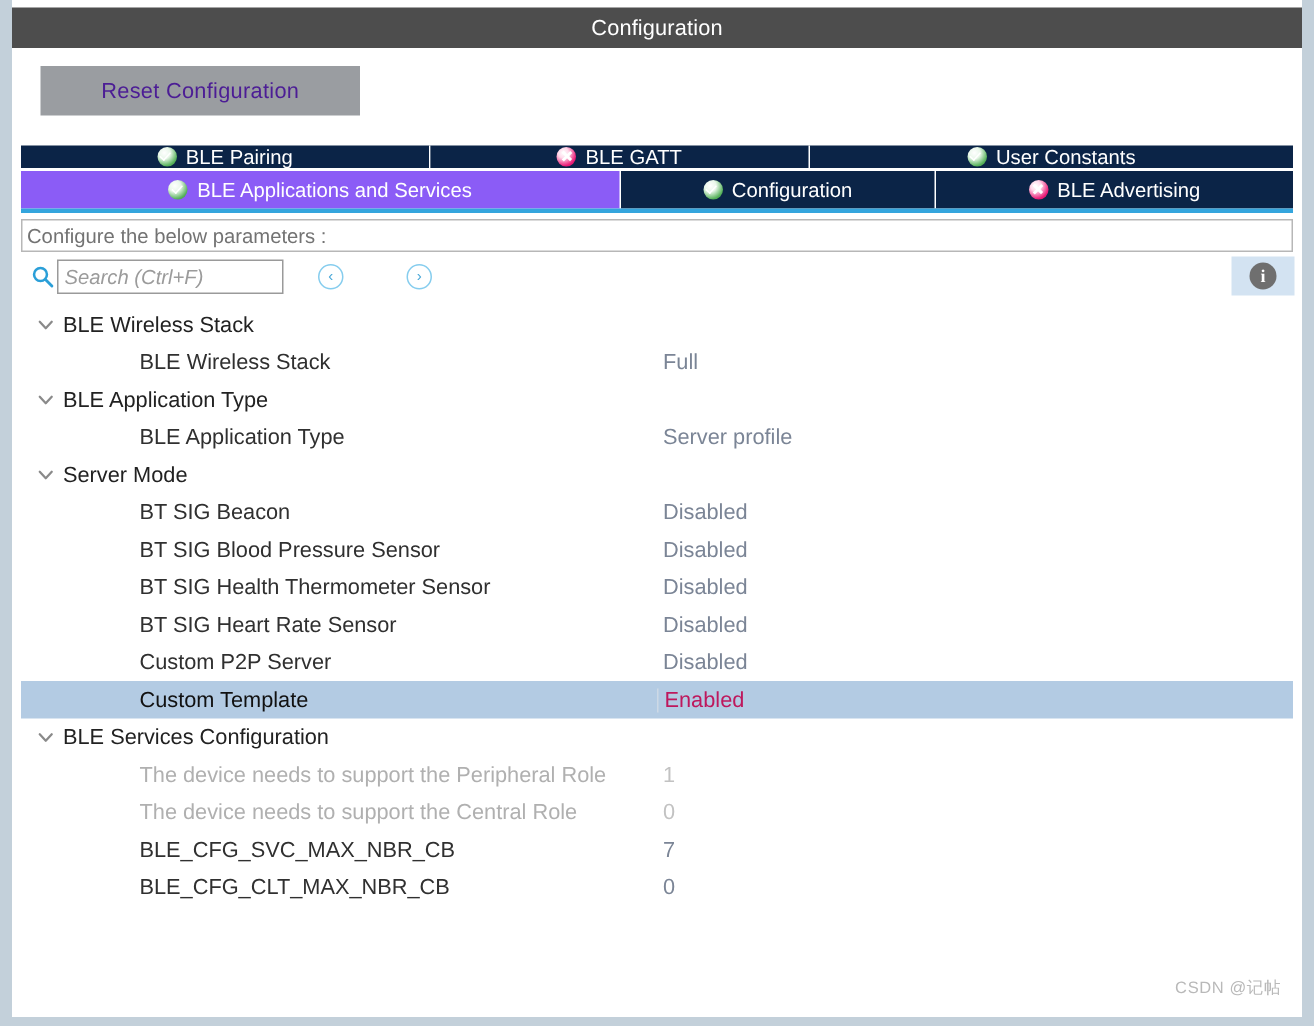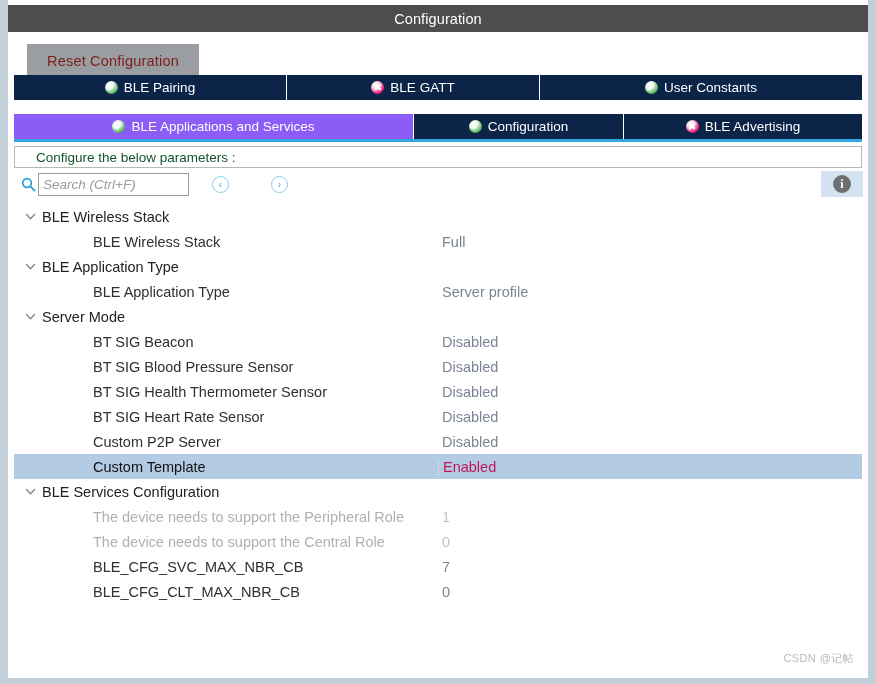--- a/index.html
+++ b/index.html
@@ -55,41 +55,41 @@
     left: 9px;
     top: 32px;
     width: 858px;
     height: 55px;
     background: #ffffff;
   }
   .reset-btn {
     position: absolute;
     left: 18px;
     top: 12px;
-    width: 172px;
+    width: 213px;
     height: 33px;
     background: #9a9da1;
     border: none;
-    color: #7f1d1d;
+    color: #4c1d95;
     font-family: "Liberation Sans", sans-serif;
     font-size: 14.5px;
     cursor: pointer;
     padding: 4px;
     letter-spacing: .2px;
   }
 
   
   .tabrow {
     position: absolute;
     left: 14px;
     display: flex;
     height: 25px;
     width: 848px;
   }
-  .tabrow.row1 { top: 75px; }
+  .tabrow.row1 { top: 92px; align-items: center; }
   .tabrow.row2 { top: 114px; }
 
   .tab {
     background: #0b2447;
     color: #ffffff;
     font-size: 13.5px;
     display: flex;
     align-items: center;
     justify-content: center;
     gap: 6px;
@@ -158,23 +158,23 @@
     position: absolute;
     left: 14px;
     top: 146px;
     width: 848px;
     height: 22px;
     background: #ffffff;
     border: 1px solid #b7b7b7;
     box-sizing: border-box;
     display: flex;
     align-items: center;
-    padding-left: 21px;
+    padding-left: 3px;
     font-size: 13.5px;
-    color: #14532d;
+    color: #737373;
   }
 
   
   .searchrow {
     position: absolute;
     left: 14px;
     top: 169px;
     width: 848px;
     height: 32px;
   }

